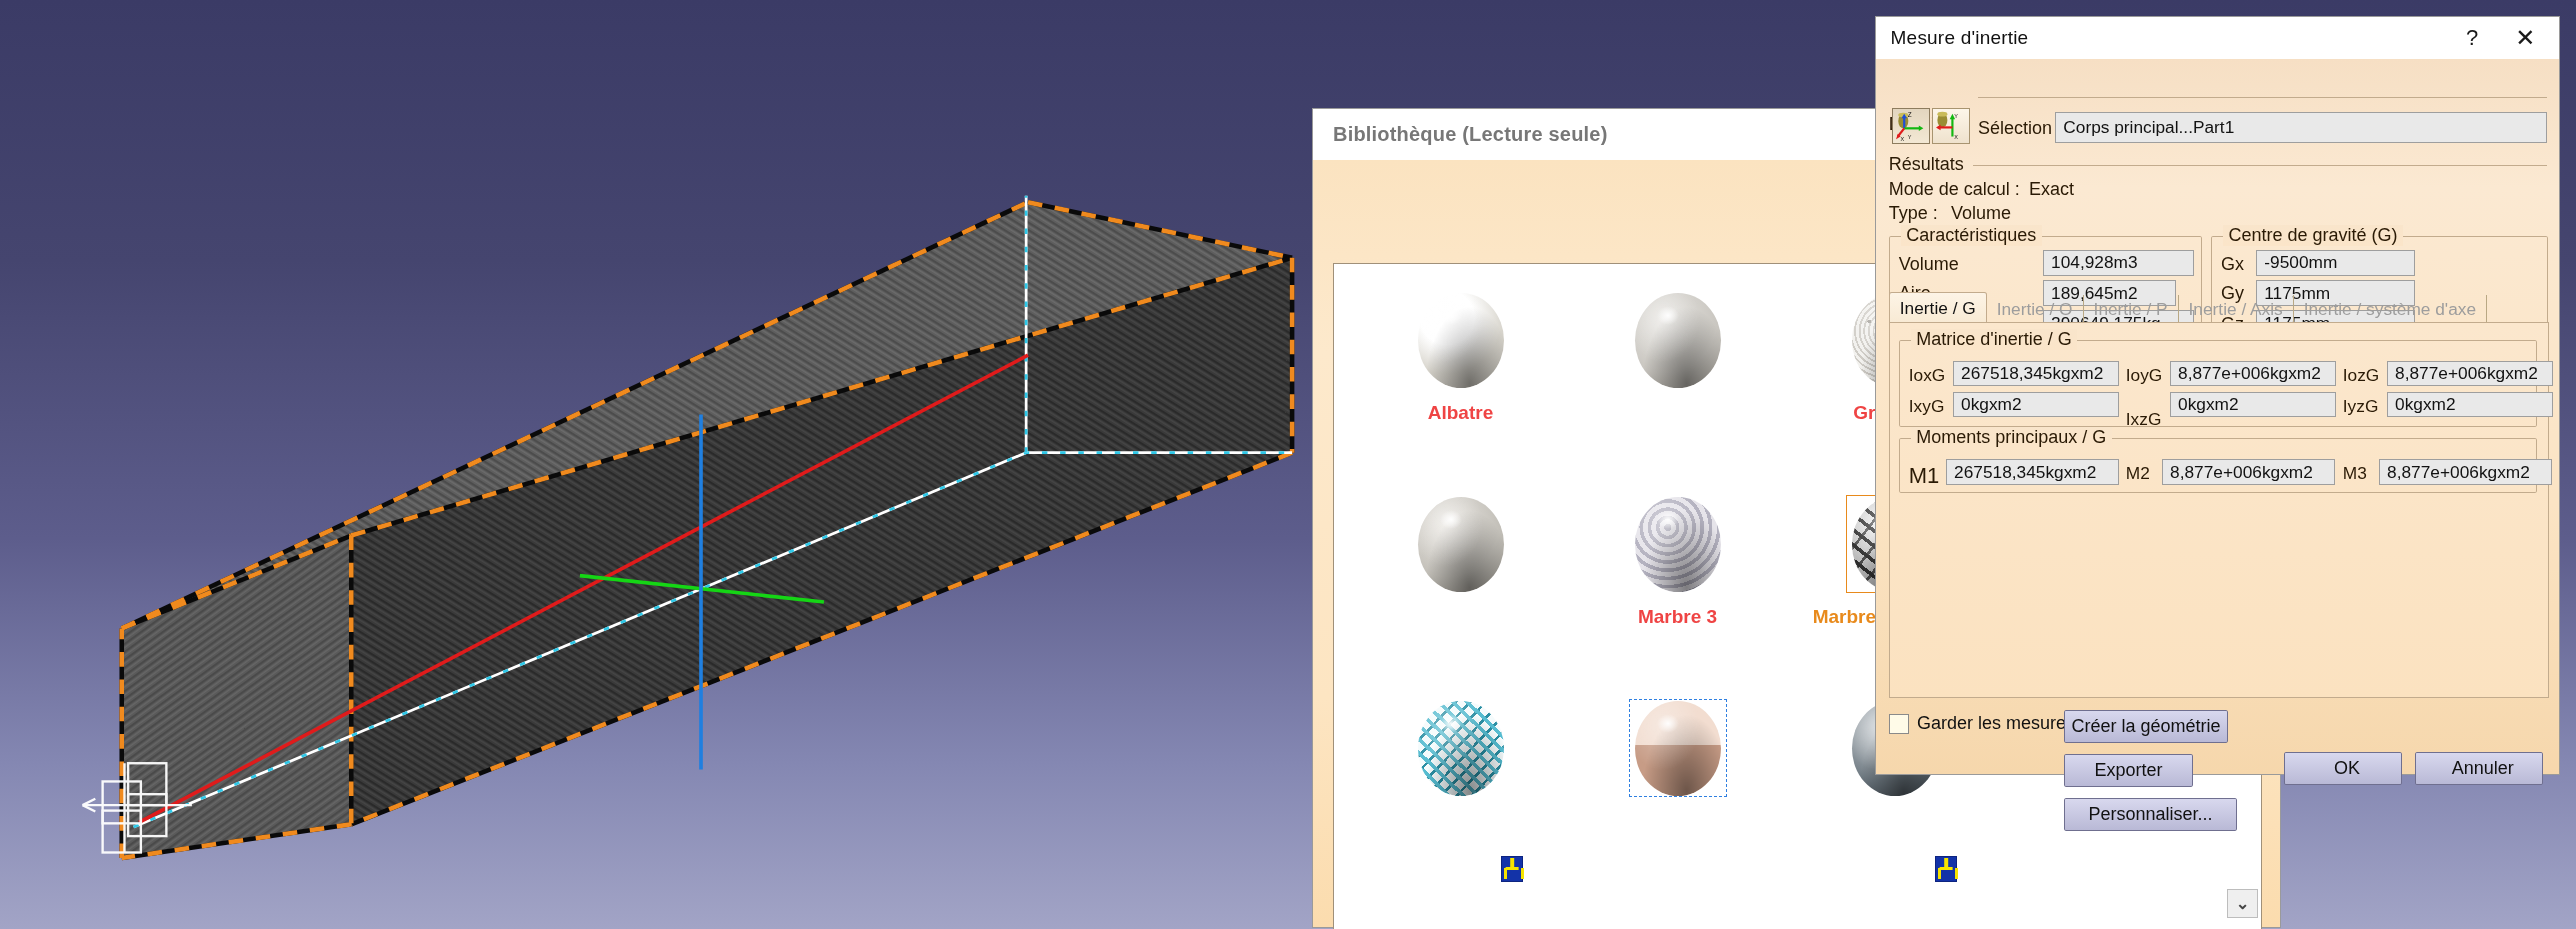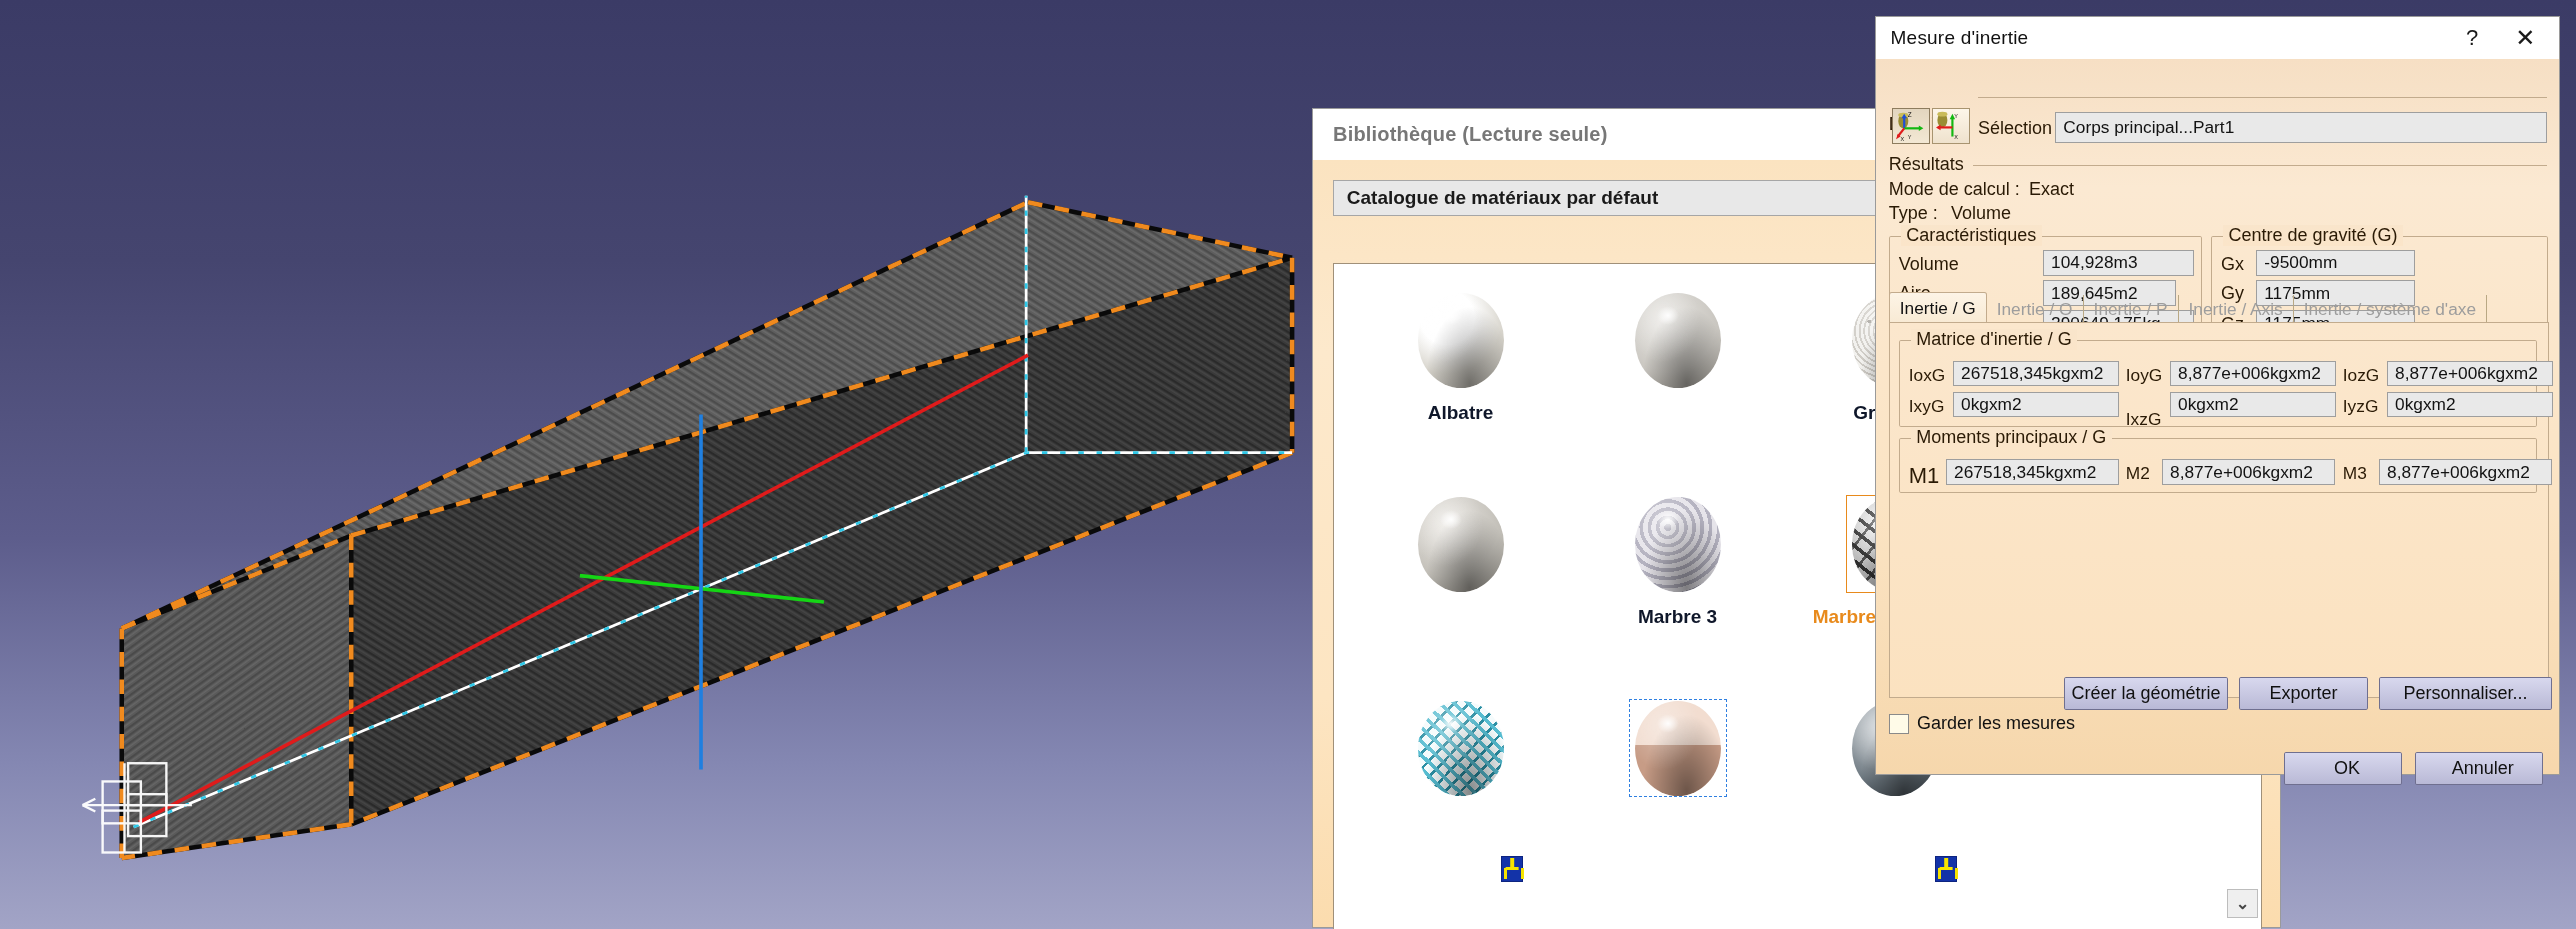--- a/index.html
+++ b/index.html
@@ -89,21 +89,21 @@
     position:absolute;left:26%;top:14%;width:26%;height:20%;
     background:radial-gradient(ellipse at center,rgba(255,255,255,.95),rgba(255,255,255,0) 70%);
     border-radius:50%;
   }
   .sphere .shade{
     position:absolute;inset:0;border-radius:50%;
     background:radial-gradient(ellipse at 32% 26%,rgba(255,255,255,.35) 0%,rgba(255,255,255,0) 45%),
                radial-gradient(ellipse at 60% 95%,rgba(0,0,0,.45) 0%,rgba(0,0,0,0) 60%);
   }
   .mat-label{
-    margin-top:12.8px;font-size:19px;color:#0f172a;white-space:nowrap;text-align:center;
+    margin-top:12.8px;font-size:19px;color:#ef4444;white-space:nowrap;text-align:center;
   }
   .matcell.selected .sphere-wrap{
     border:1.8px solid #e88a1c;box-sizing:border-box;
   }
   .matcell.selected .mat-label{color:#e88a1c;}
   .matcell.focusdashed .sphere-wrap{
     border:1.8px dashed #2f7fe0;box-sizing:border-box;
   }
   .badge{
     position:absolute;right:46px;bottom:9px;width:20px;height:24px;
@@ -275,23 +275,20 @@
 </div>
 
 <div class="win" id="libwin">
 
   <div class="win-title">
     <span class="win-title-text">Bibliothèque (Lecture seule)</span>
   </div>
 
   <div class="win-body">
 
-    <div class="catalog-field">
-      <span>Catalogue de matériaux par défaut</span>
-    </div>
 
 
     <div class="matpane">
       <div class="matgrid" id="mat-grid">
           <div class="matcell">
             <div class="sphere-wrap">
               <div class="sphere" style="background:radial-gradient(circle at 34% 26%,#ffffff 0 30%,#d8d5cd 62%,#b8b4ab 100%),repeating-linear-gradient(72deg,rgba(170,166,158,.35) 0 1.8px,transparent 1.8px 12.8px)">
                 <div class="shade"></div>
                 <div class="gloss"></div>
               </div>
@@ -568,21 +565,21 @@
           </div>
       </div>
 
     </div>
 
     <div style="position:absolute;left:12.8px;top:654px;display:flex;align-items:center;">
       <span class="chkbox"></span>
       <span class="chk-label" style="font-size:18px;">Garder les mesures</span>
     </div>
 
-    <div style="position:absolute;left:188px;top:618px;display:flex;gap:11px;">
+    <div style="position:absolute;left:188px;top:651px;display:flex;gap:11px;flex-direction:column;">
       <div class="ibtn" style="width:164px;">
         <span>Créer la géométrie</span>
       </div>
       <div class="ibtn" style="width:129px;">
         <span>Exporter</span>
       </div>
       <div class="ibtn" style="width:173px;">
         <span>Personnaliser...</span>
       </div>
     </div>

